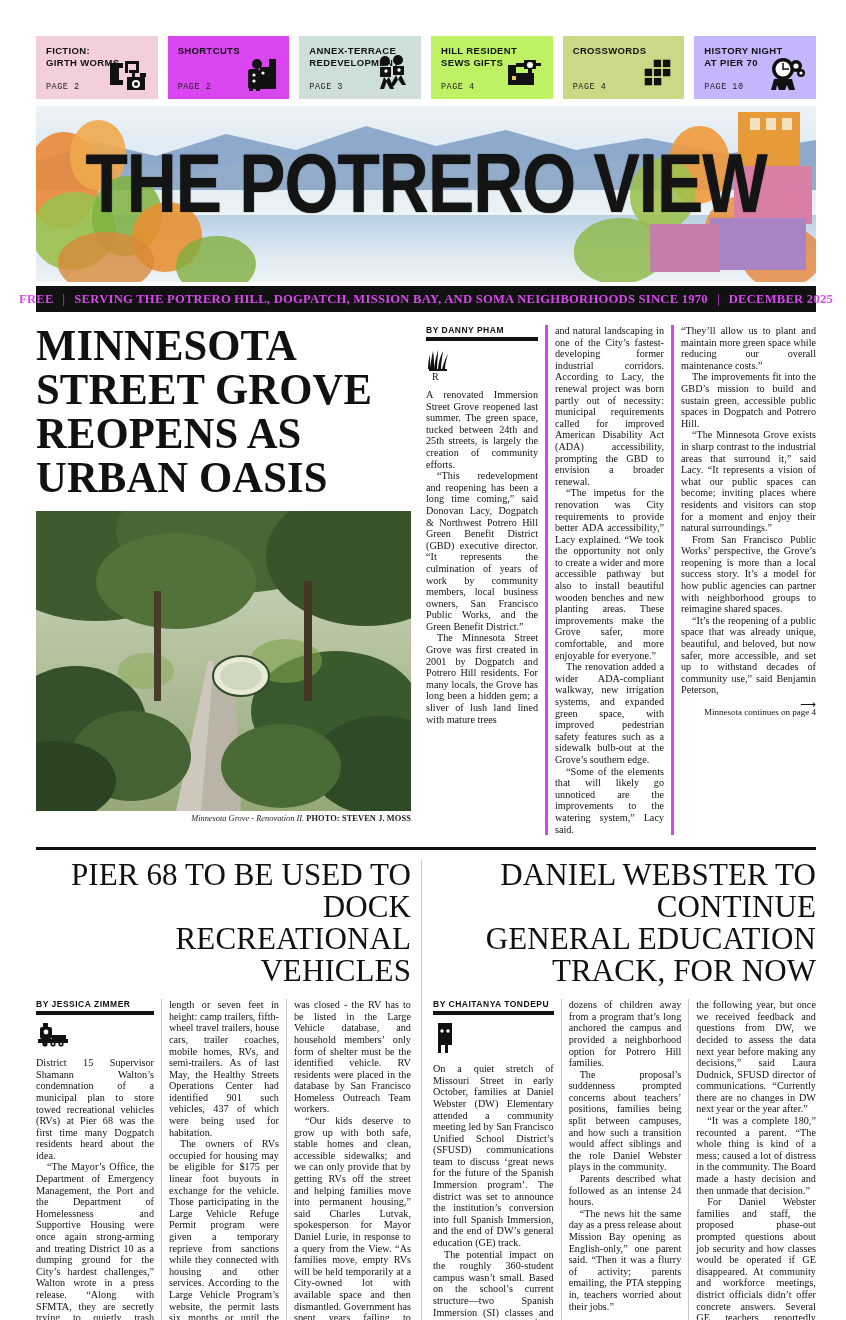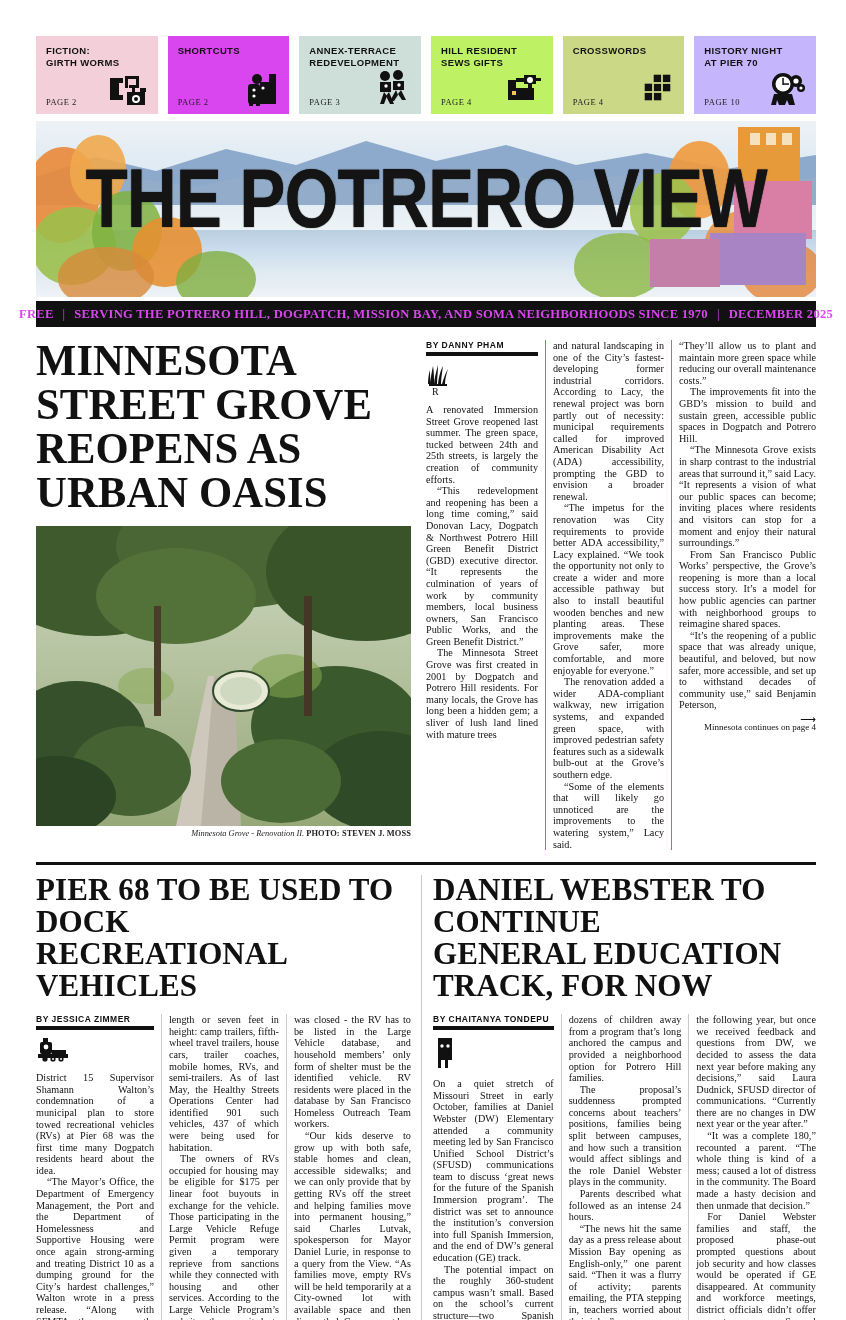--- a/index.html
+++ b/index.html
@@ -14,21 +14,21 @@
     width:846px;height:1320px;
     box-sizing:border-box;
     padding:36px 30px 10px 36px;
     position:relative;
   }
 
   
   .teasers{
     display:flex;
     gap:10px;
-    height:78px;
+    height:63px;
   }
   .teaser{
     flex:1 1 0;
     position:relative;
     box-sizing:border-box;
     padding:9px 10px 8px 10px;
     overflow:hidden;
   }
   .teaser-title{
     font-family:"Liberation Sans", sans-serif;
@@ -37,21 +37,21 @@
     letter-spacing:.35px;
     line-height:11.5px;
     color:#111;
     text-transform:uppercase;
     white-space:pre-line;
     position:relative;z-index:2;
   }
   .teaser-page{
     position:absolute;
     left:10px;bottom:7px;
-    font-family:Liberation Serif, serif;
+    font-family:Liberation Mono, monospace;
     font-size:8.5px;
     letter-spacing:.5px;
     color:#222;
     z-index:2;
   }
   .teaser-icon{
     position:absolute;
     right:7px;bottom:4px;
     width:44px;height:44px;
     z-index:1;
@@ -146,21 +146,21 @@
 
   .lead-cols{
     flex:1;
     display:flex;
     gap:0;
     padding-left:8px;
   }
   .col{
     box-sizing:border-box;
     padding:0 7px;
-    border-left:1px solid #d946ef;
+    border-left:3px solid #d946ef;
   }
   .col:first-child{border-left:none;}
   .c-lead1{width:126px;}
   .c-lead2{width:126px;}
   .c-lead3{width:152px;border-right:none;}
 
   .byline{
     font-family:"Liberation Sans", sans-serif;
     font-weight:bold;
     font-size:8.5px;
@@ -195,26 +195,27 @@
   .rule-thick{height:3px;background:#111;margin:12px 0 0 0;}
   .lower{
     display:flex;
     margin-top:10px;
   }
   .story{box-sizing:border-box;}
   .story-left{width:386px;flex:0 0 386px;padding-right:10px;border-right:1px solid #c9c9c9;}
   .story-right{flex:1;padding-left:11px;}
   .sub-head{
     font-family:"Liberation Serif", serif;
-    font-weight:bold;
+    font-weight:normal;
     font-size:25px;
     line-height:30px;
     text-transform:uppercase;
     margin:0 0 11px 0;
     letter-spacing:.1px;
+    text-align:right;
   }
   .sub-head span{font-size:31px;}
   .story-cols{display:flex;}
   .sc{box-sizing:border-box;padding:0 7px;border-left:1px solid #c9c9c9;}
   .sc:first-child{border-left:none;padding-left:0;}
   .sc:last-child{padding-right:0;}
   .w3{width:33.33%;}
 </style>
 </head>
 <body>

